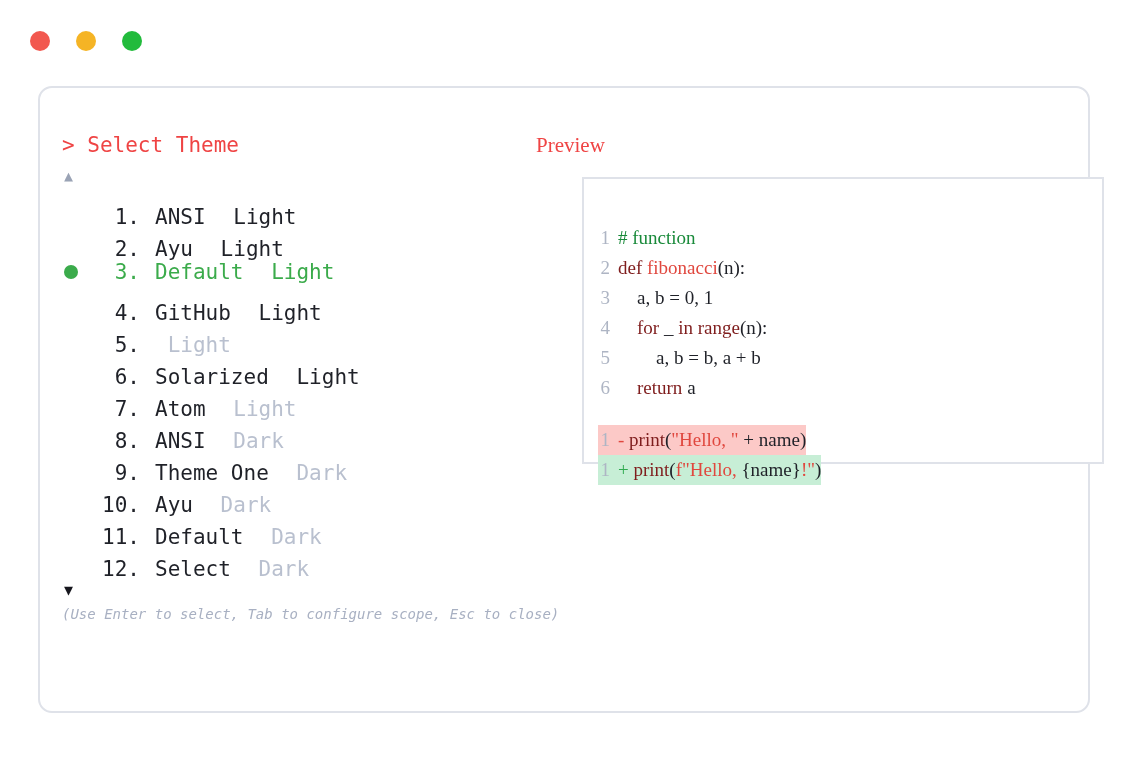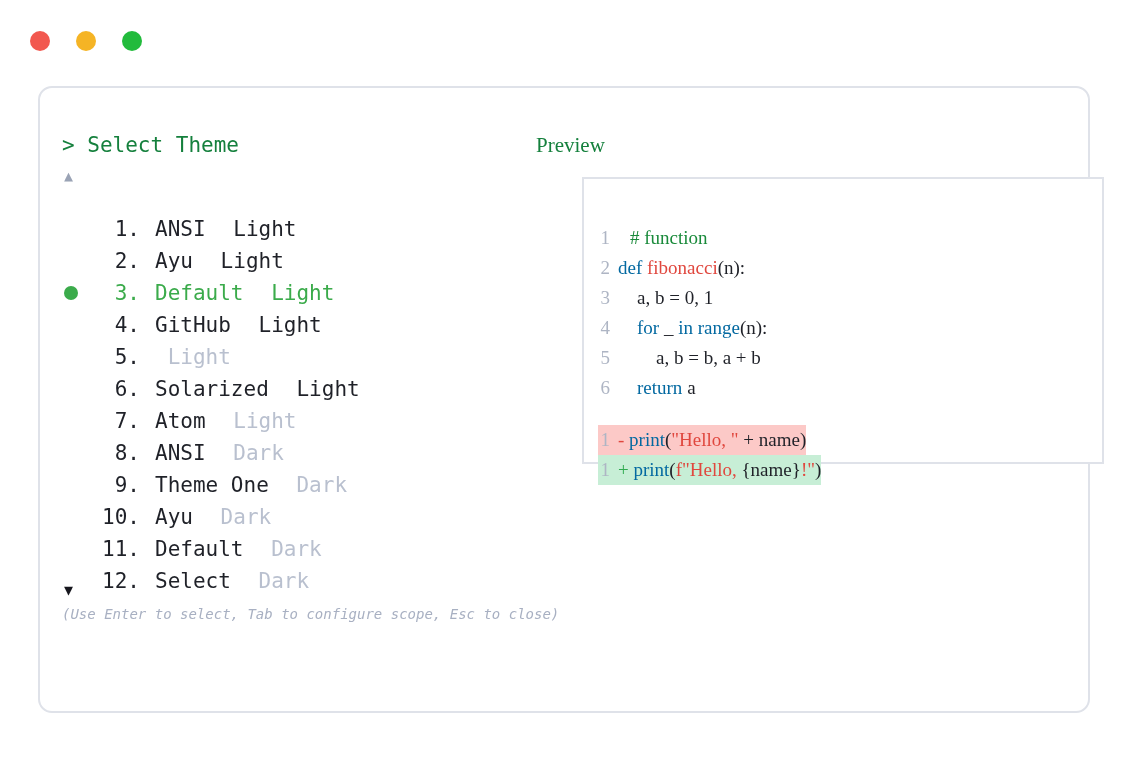--- a/index.html
+++ b/index.html
@@ -63,21 +63,21 @@
     position: absolute;
     left: 496px;
     top: 42px;
     width: 534px;
     font-family: Liberation Serif, serif;
   }
 
   .pane-title {
     font-size: 21px;
     line-height: 30px;
-    color: #15803d;
+    color: #ef4444;
     letter-spacing: 0px;
     white-space: pre;
   }
 
   
   .scroll-arrow {
     font-size: 15px;
     line-height: 20px;
     height: 20px;
     padding-left: 2px;
@@ -121,21 +121,20 @@
     color: #1f2128;
   }
   .idx.sel { color: #3bab4b; }
   .name {
     margin-left: 15px;
     color: #1f2128;
   }
   .name.sel { color: #3bab4b; }
   .variant {
     color: #1f2128;
-    margin-top: 21px;
   }
   .variant.muted { color: #b9c0cf; }
   .variant.sel { color: #3bab4b; }
 
   
   .preview-box {
     position: absolute;
     left: 46px;
     top: 47px;
     width: 522px;
@@ -155,22 +154,22 @@
   .code-line { height: 30px; white-space: pre; }
   .ln {
     color: #aeb5c4;
     display: inline-block;
     width: 12px;
     text-align: right;
     margin-right: 8px;
   }
   .gap { height: 22px; }
 
-  .tok-comment { color: #198a3a; margin-left: 12px; }
-  .tok-kw      { color: #0369a1; text-align: center; }
+  .tok-comment { color: #198a3a; }
+  .tok-kw      { color: #7f1d1d; text-align: center; }
   .tok-fn      { color: #e0473e; }
   .tok-plain   { color: #1f2128; }
   .tok-str     { color: #e0473e; }
 
   .diff-line { height: 30px; white-space: pre; display: block; width: fit-content; }
   .diff-del { background: #fcc9c7; }
   .diff-add { background: #c7eed6; }
   .sign-del { color: #e0473e; }
   .sign-add { color: #2faa4f; }
 

